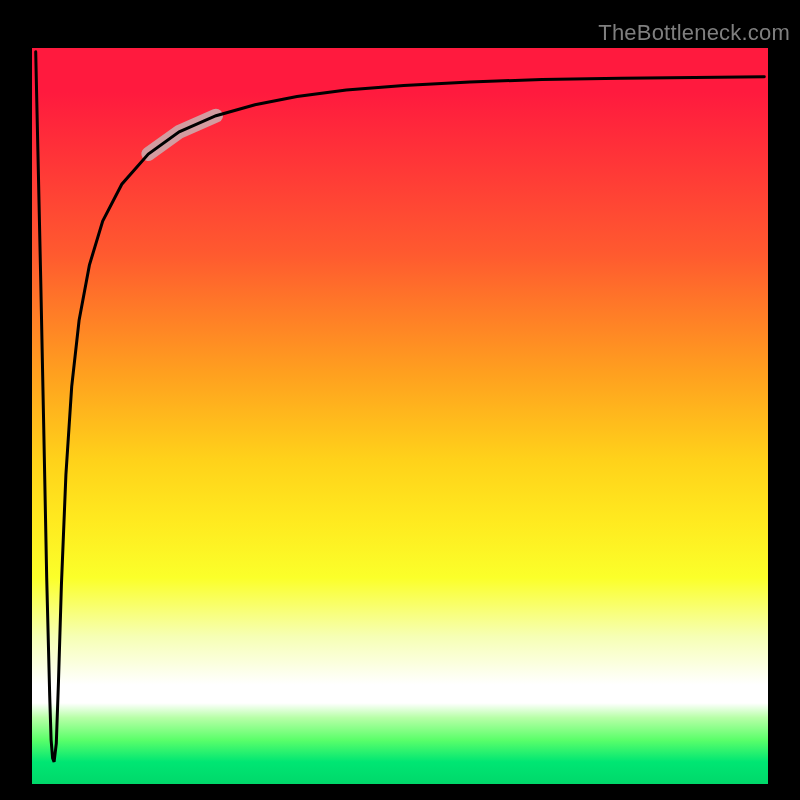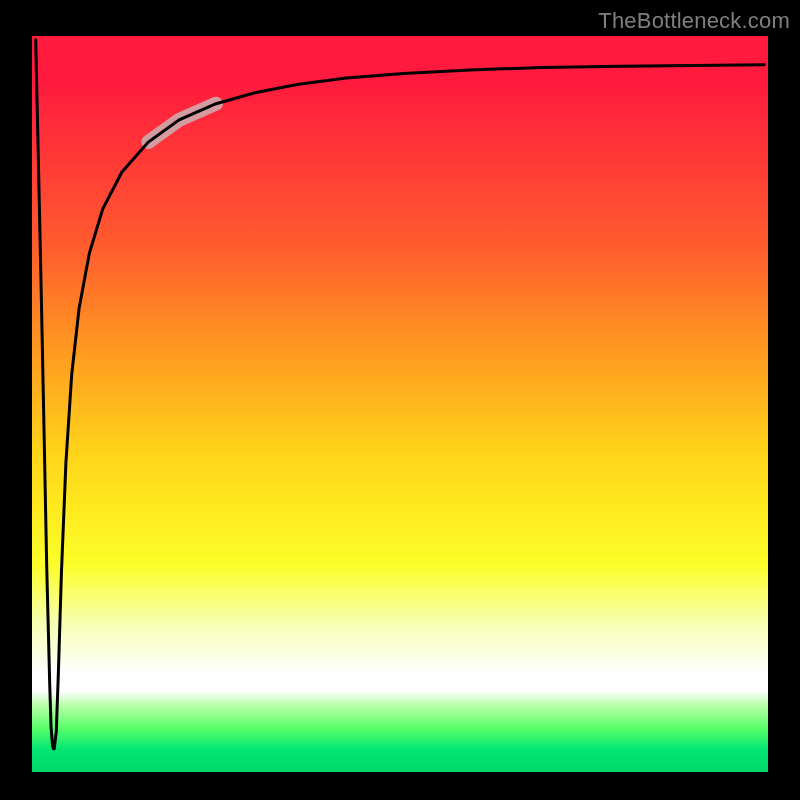--- a/index.html
+++ b/index.html
@@ -7,21 +7,21 @@
     padding: 0;
     width: 800px;
     height: 800px;
     background: #000;
     overflow: hidden;
     font-family: Arial, Helvetica, sans-serif;
   }
   .frame {
     position: absolute;
     left: 0;
-    top: 4px;
+    top: 16px;
     width: 800px;
     height: 676px;
     background: #000;
   }
   .plot-area {
     position: absolute;
     left: 32px;
     top: 32px;
     width: 736px;
     height: 736px;

